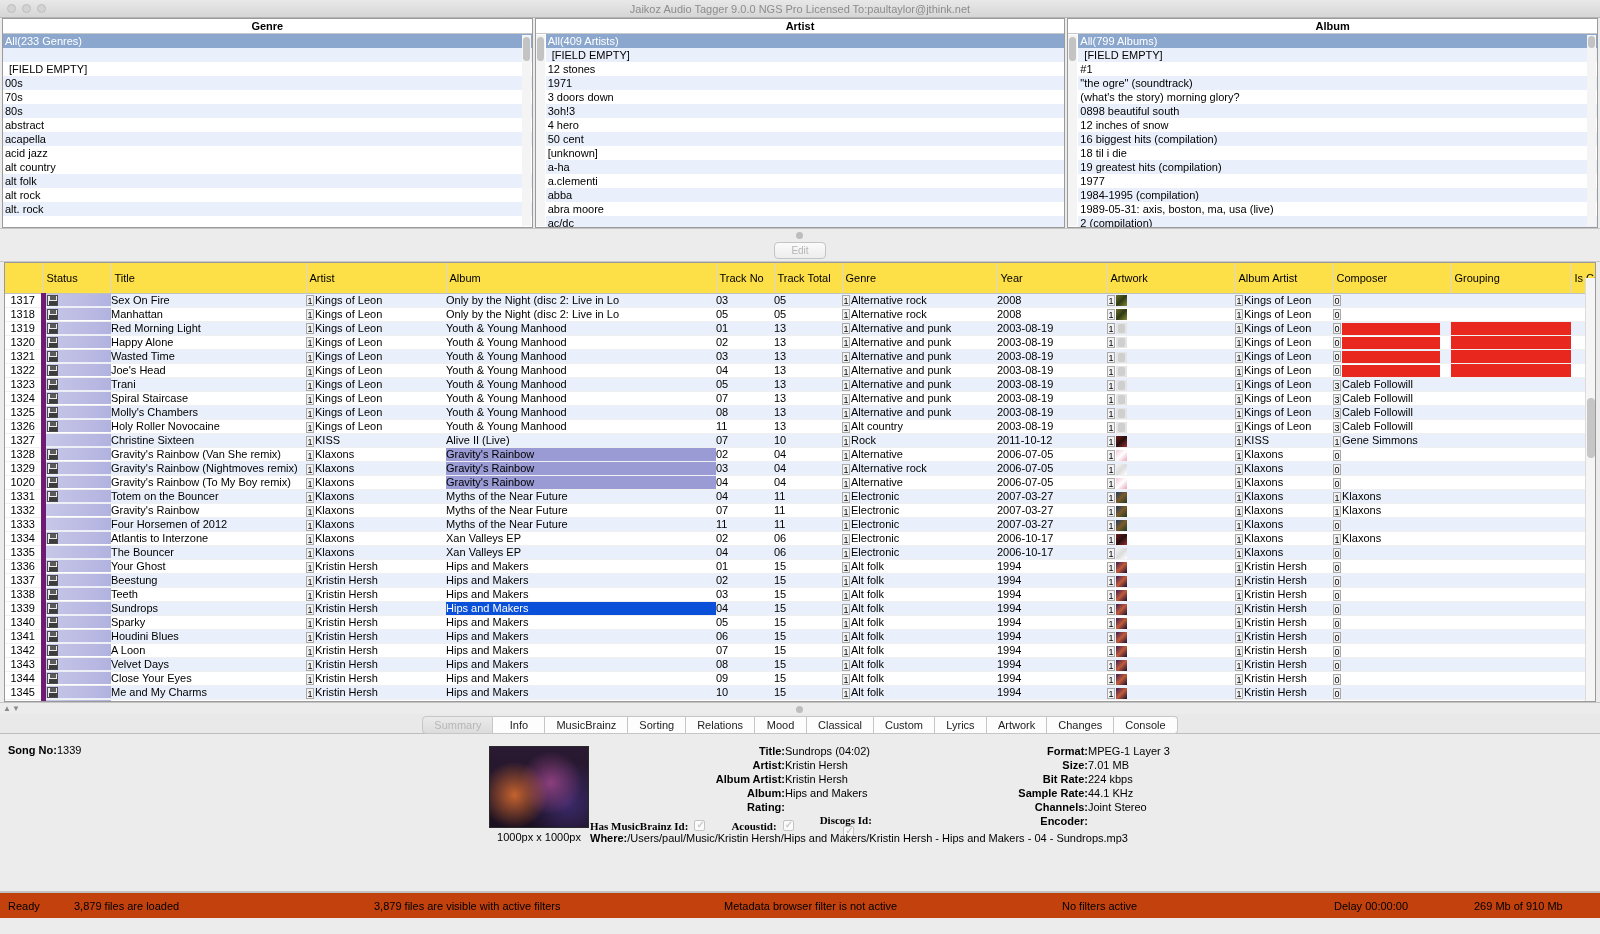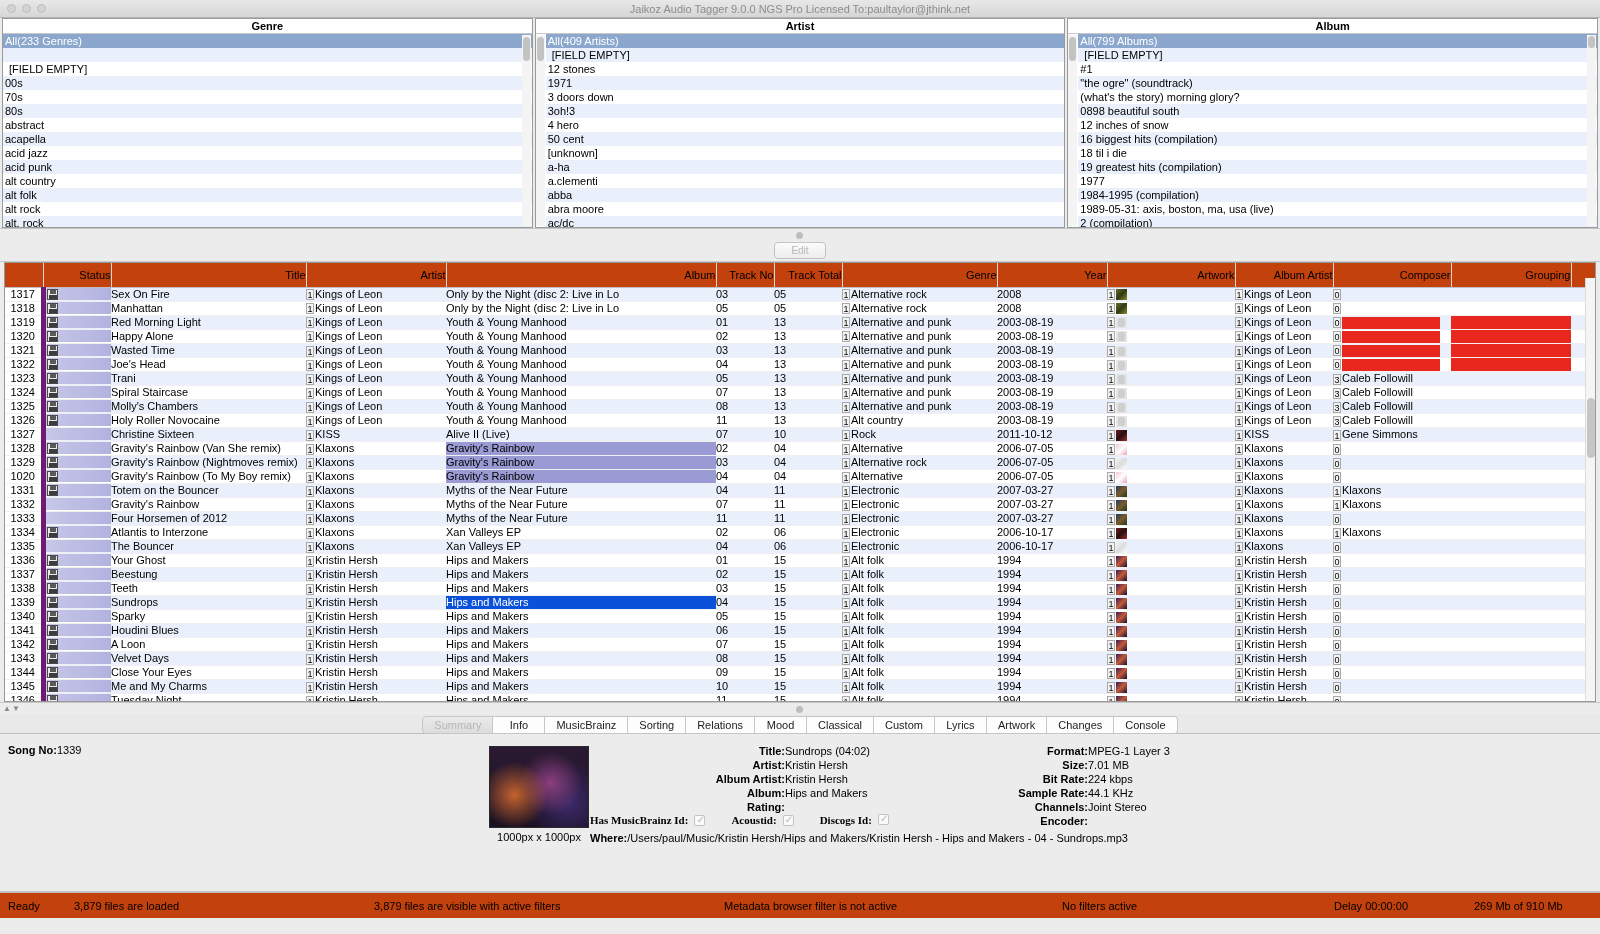--- a/index.html
+++ b/index.html
@@ -99,23 +99,23 @@
   #tablewrap {
     margin: 0 4px;
     border: 1px solid #9a9a9a;
     background: #fff;
     height: 440px;
     overflow: hidden;
     position: relative;
   }
   table.grid { border-collapse: collapse; width: 1576px; table-layout: fixed; }
   table.grid th {
-    height: 24px;
-    font-size: 11px; font-weight: normal; text-align: right;
-    background: #c2410c;
+    height: 30px;
+    font-size: 11px; font-weight: normal; text-align: left;
+    background: #fde047;
     border-bottom: 1px solid #c0c0c0;
     border-right: 1px solid #d7d7d7;
     padding: 0 0 0 3px;
     white-space: nowrap; overflow: hidden;
   }
   table.grid th.rownum { border-right: 1px solid #d7d7d7; }
   table.grid td {
     height: 14px;
     font-size: 11px;
     padding: 0;
@@ -302,21 +302,20 @@
     <div class="pane-list">
       <div class="litem sel">All(233 Genres)</div>
       <div class="litem odd"></div>
       <div class="litem even indent">[FIELD EMPTY]</div>
       <div class="litem odd">00s</div>
       <div class="litem even">70s</div>
       <div class="litem odd">80s</div>
       <div class="litem even">abstract</div>
       <div class="litem odd">acapella</div>
       <div class="litem even">acid jazz</div>
-      <div class="litem odd">acid punk</div>
       <div class="litem even">alt country</div>
       <div class="litem odd">alt folk</div>
       <div class="litem even">alt rock</div>
       <div class="litem odd">alt. rock</div>
     </div>
     <div class="pane-scroll">
       <div class="pane-thumb"></div>
     </div>
   </div>
 
@@ -1095,21 +1094,21 @@
 
   <div id="idrow">
       <span style="display: flex; align-items: center; margin-right: 26px;">
         <span>Has MusicBrainz Id:</span>
         <span class="chk-tick" style="margin-left:6px"></span>
       </span>
       <span style="display: flex; align-items: center; margin-right: 26px;">
         <span>Acoustid:</span>
         <span class="chk-tick" style="margin-left:6px"></span>
       </span>
-      <span style="display: flex; margin-right: 26px;">
+      <span style="display: flex; align-items: center; margin-right: 26px; flex-direction: column;">
         <span>Discogs Id:</span>
         <span class="chk-tick" style="margin-left:6px"></span>
       </span>
     </div>
 
   <div id="whererow">
     <b>Where:</b><span>/Users/paul/Music/Kristin Hersh/Hips and Makers/Kristin Hersh - Hips and Makers - 04 - Sundrops.mp3</span>
   </div>
 </div>
 

